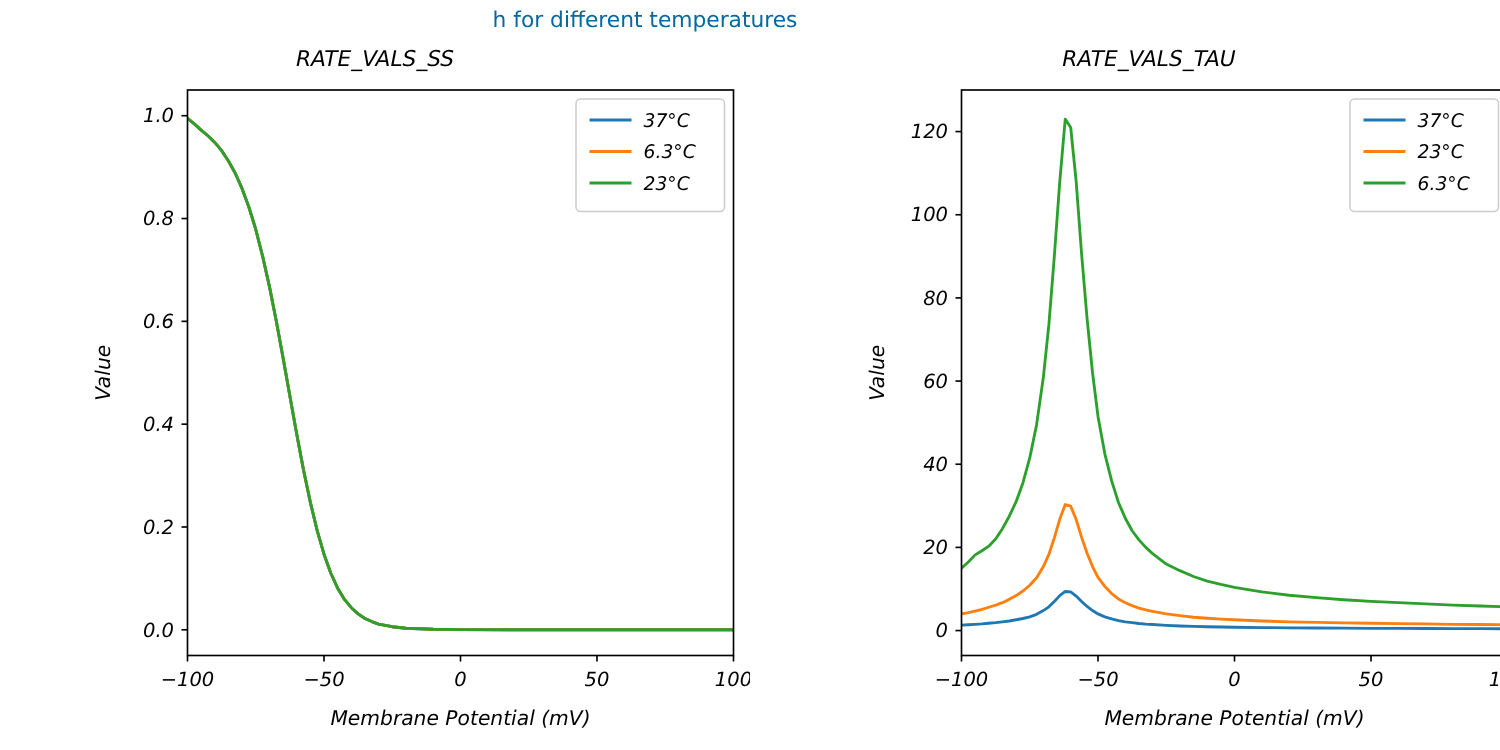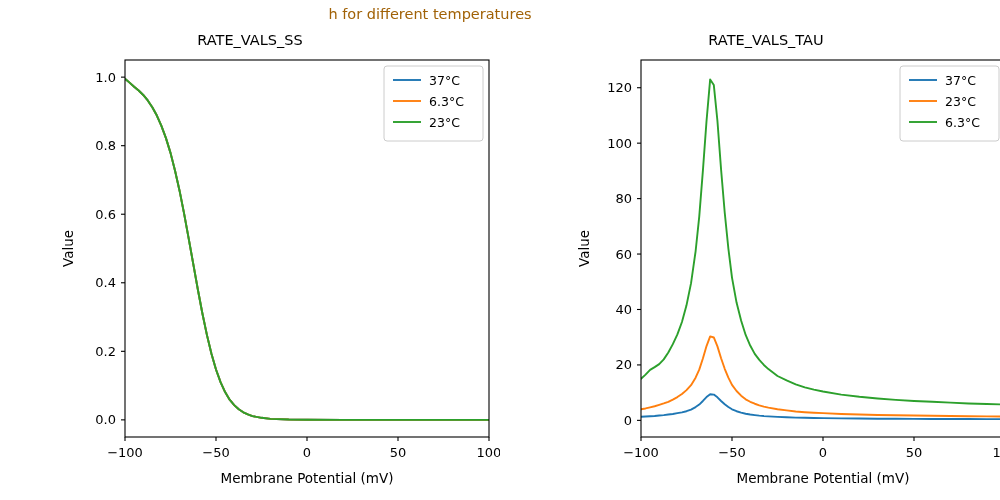--- a/index.html
+++ b/index.html
@@ -15,34 +15,35 @@
     font-family: "DejaVu Sans", sans-serif;
     overflow: hidden;
   }
   .suptitle {
     position: absolute;
     top: 6px;
     left: 0;
     width: 860px;
     text-align: center;
     font-size: 14.5px;
-    color: #a16207;
+    color: #0369a1;
   }
   .axes-title {
     position: absolute;
     width: 100%;
     text-align: center;
     top: 32px;
     font-size: 14.5px;
     color: #000000;
   }
   .panel {
     position: absolute;
     top: 0;
     height: 476px;
+    font-style: italic;
   }
   #panel-left  { left: 0px;   width: 500px; }
   #panel-right { left: 516px; width: 500px; }
   .plot-svg {
     position: absolute;
     left: 0;
     top: 0;
   }
   .tick-label {
     font-size: 13px;

